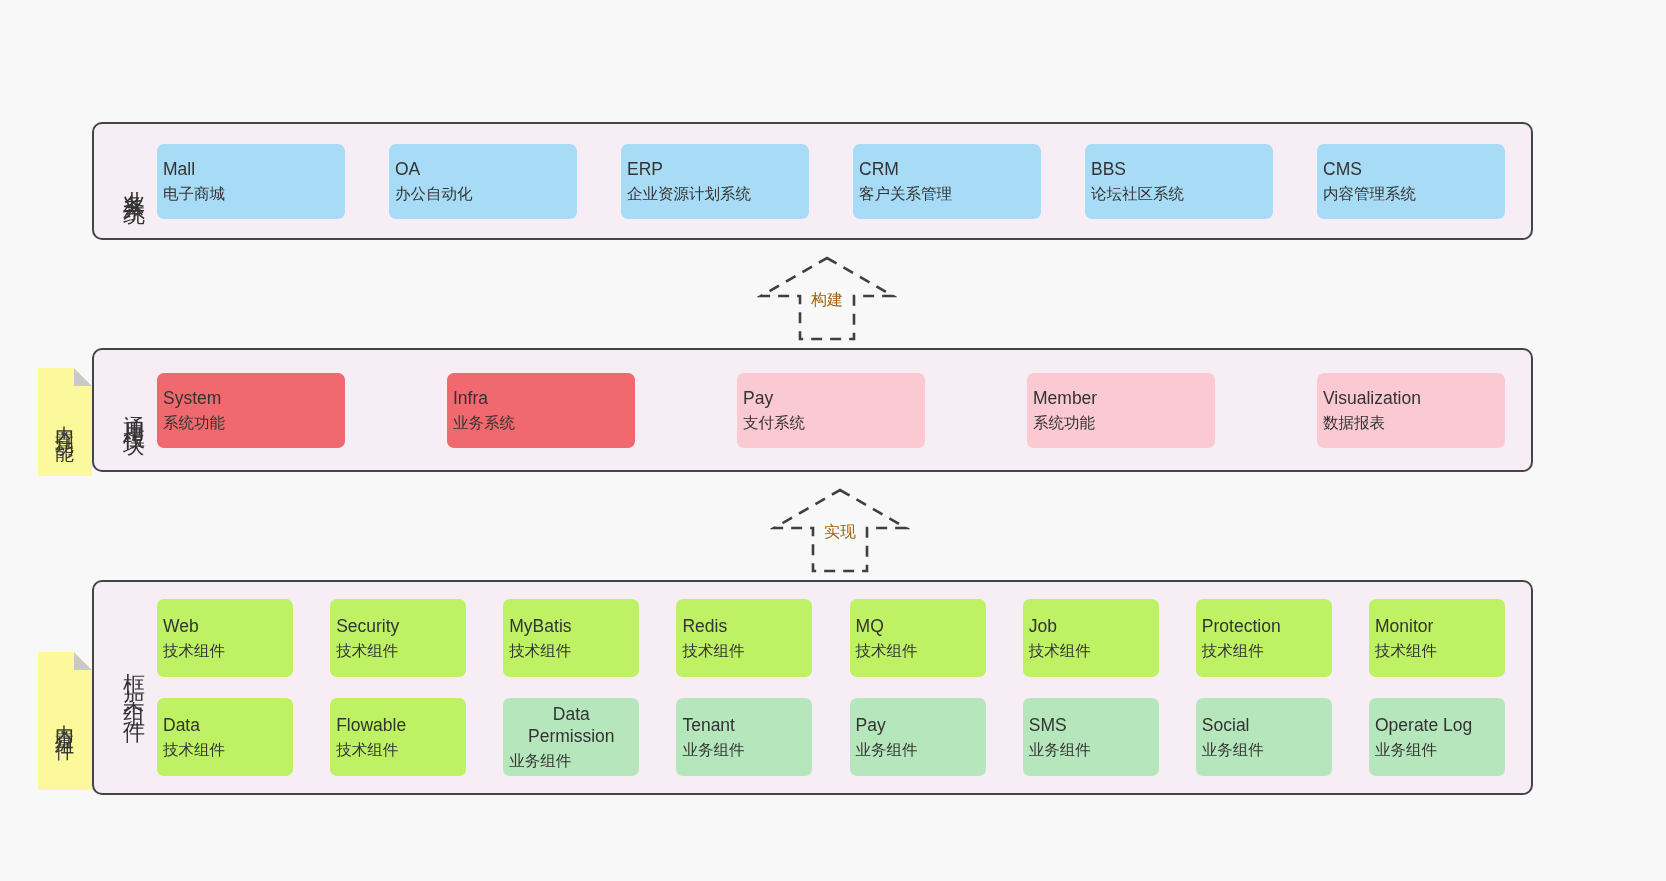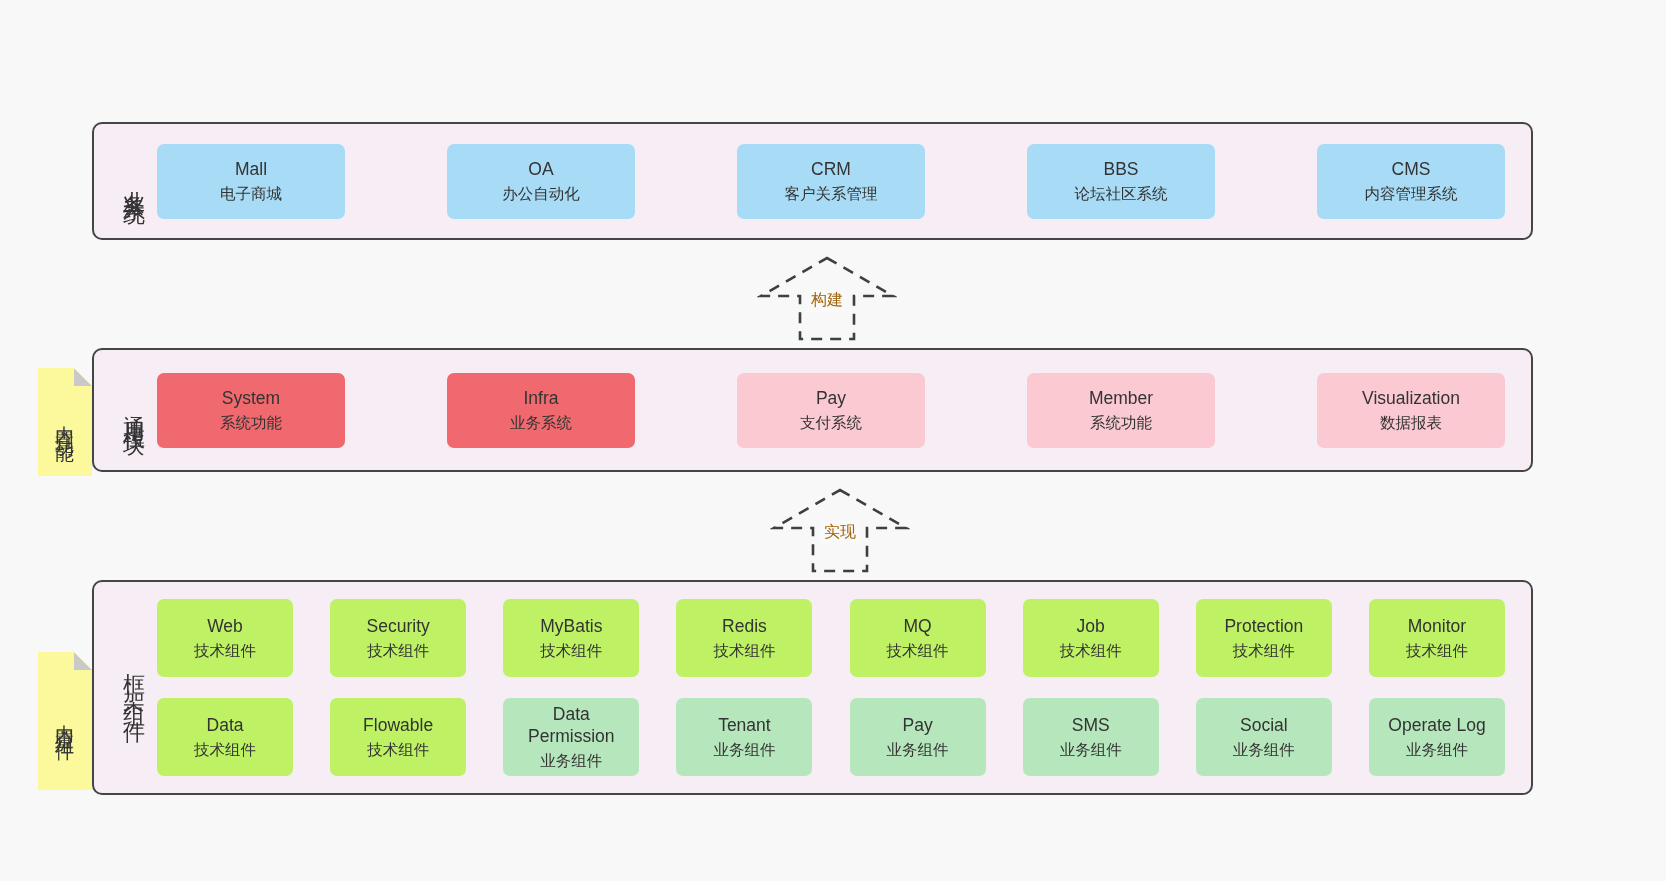--- a/index.html
+++ b/index.html
@@ -51,21 +51,21 @@
     display:flex;
     flex-direction:column;
     gap:21px;
   }
   
   .box{
     border-radius:7px;
     display:flex;
     flex-direction:column;
     justify-content:center;
-    align-items:center;
+    align-items:flex-start;
     text-align:center;
     color:#333;
     box-sizing:border-box;
     padding:4px 6px;
   }
   .layer-business .box,
   .layer-modules .box{width:188px;height:75px;}
   .layer-components .box{width:136px;height:78px;}
   .box .name{font-size:17.5px;line-height:1.3;}
   .box .desc{font-size:15.5px;line-height:1.3;margin-top:3px;}
@@ -132,20 +132,24 @@
     <div class="boxes-row">
       <div class="box blue">
         <div class="name">Mall</div>
         <div class="desc">电子商城</div>
       </div>
       <div class="box blue">
         <div class="name">OA</div>
         <div class="desc">办公自动化</div>
       </div>
       <div class="box blue">
+        <div class="name">ERP</div>
+        <div class="desc">企业资源计划系统</div>
+      </div>
+      <div class="box blue">
         <div class="name">CRM</div>
         <div class="desc">客户关系管理</div>
       </div>
       <div class="box blue">
         <div class="name">BBS</div>
         <div class="desc">论坛社区系统</div>
       </div>
       <div class="box blue">
         <div class="name">CMS</div>
         <div class="desc">内容管理系统</div>

